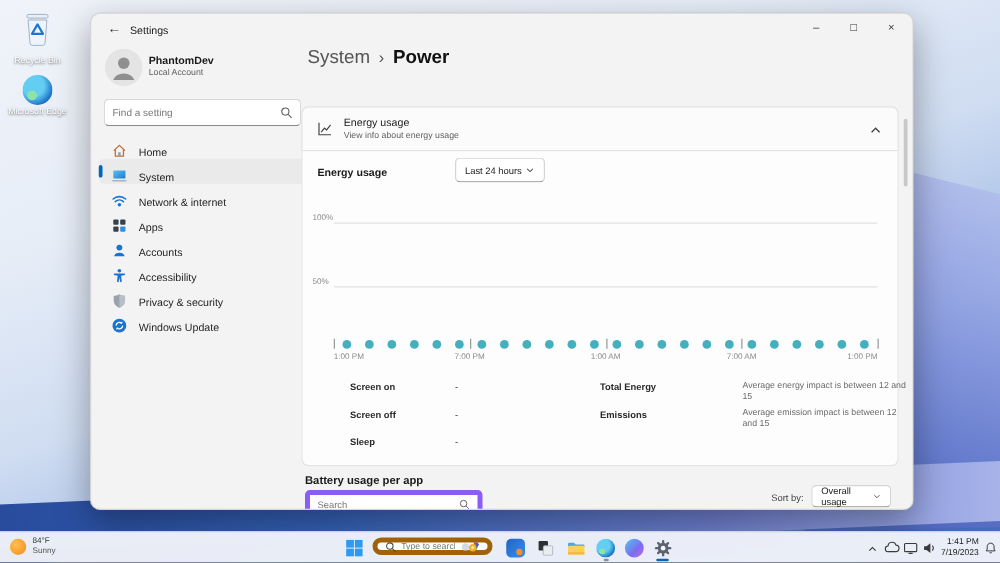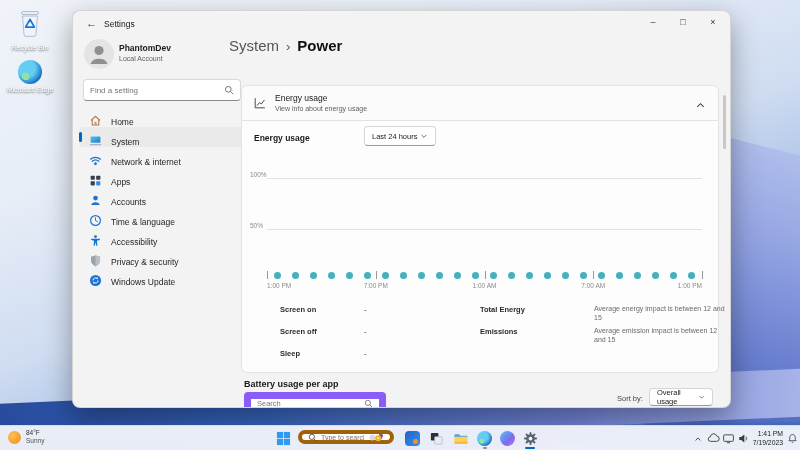--- a/index.html
+++ b/index.html
@@ -27,21 +27,21 @@
 .sbox{position:absolute;left:10px;top:68px;width:158px;height:22px;background:#fff;border:1px solid #d9d9d9;border-bottom-color:#8a8a8a;border-radius:4px;display:flex;align-items:center;padding:0 6px}
 .sbox input{flex:1;border:0;outline:0;background:transparent;font-size:8px;color:#333;font-family:inherit}
 .nav{position:absolute;left:6px;top:96px;width:166px}
 .nav-item{position:relative;height:20px;display:flex;align-items:flex-end;gap:9px;padding-left:10px;border-radius:4px;cursor:pointer}
 .nav-item.sel{background:#eaeaea}
 .nav-item .pill{position:absolute;left:0;top:5px;width:3px;height:10px;border-radius:2px;background:var(--accent,#0067c0)}
 .ni{width:13px;height:13px;flex:0 0 13px}
 .ni svg{width:13px;height:13px;display:block}
 .nlabel{font-size:8.5px;color:#1f1f1f}
 
-.crumb{position:absolute;left:156px;top:26px;font-size:15px;color:#555}
+.crumb{position:absolute;left:173px;top:26px;font-size:15px;color:#555}
 .crumb .cur{color:#111;font-weight:bold}
 .crumb .sep{margin:0 7px;color:#555;font-size:13px}
 .card-h{position:absolute;left:168px;top:74px;width:478px;height:36px;background:#fbfbfb;border:1px solid #e3e3e3;border-radius:6px 6px 0 0}
 .card-b{position:absolute;left:168px;top:110px;width:478px;height:252px;background:#fdfdfd;border:1px solid #e3e3e3;border-top:0;border-radius:0 0 6px 6px}
 .ch-icon{position:absolute;left:11px;top:10px}
 .ch-title{position:absolute;left:33px;top:7px;font-size:8.5px;color:#1a1a1a}
 .ch-sub{position:absolute;left:33px;top:19px;font-size:7px;color:#5f5f5f}
 .ch-chev{position:absolute;right:12px;top:11px;cursor:pointer}
 .f-label{position:absolute;left:12px;top:12px;font-size:8.5px;font-weight:bold;color:#1a1a1a}
 .dd{position:absolute;display:flex;align-items:center;justify-content:space-between;background:#fff;border:1px solid #d5d5d5;border-bottom-color:#9a9a9a;border-radius:4px;padding:0 7px;cursor:pointer}
@@ -52,21 +52,21 @@
 .dotrow{position:absolute;left:25px;width:435px;top:151px;display:flex;justify-content:space-between;padding:0 7px}
 .dot{width:7px;height:7px;border-radius:50%;background:var(--dot,#45b0bd)}
 .ticks{position:absolute;left:25px;width:435px;top:150px;height:8px}
 .tick{position:absolute;top:0;width:1px;height:8px;background:#9a9a9a}
 .xlabs{position:absolute;left:25px;width:435px;top:161px;height:10px;font-size:6.5px;color:#8a8a8a}
 .xl{position:absolute;white-space:nowrap}
 .stat-l{position:absolute;font-size:7.5px;font-weight:bold;color:#2a2a2a}
 .stat-v{position:absolute;font-size:7.5px;color:#2a2a2a}
 .stat-d{position:absolute;font-size:7px;color:#6a6a6a;width:134px;line-height:1.35}
 .bheading{position:absolute;left:171px;top:368px;font-size:9px;font-weight:bold;color:#1a1a1a}
-.bsearch{position:absolute;left:171px;top:381px;width:142px;height:22px;background:#fff;border:7px solid #8b5cf6;border-radius:4px 4px 0 0;display:flex;align-items:center;padding:0 6px}
+.bsearch{position:absolute;left:171px;top:381px;width:142px;height:22px;background:#fff;border:4px solid #8b5cf6;border-radius:4px 4px 0 0;display:flex;align-items:center;padding:0 6px}
 .bsearch input{flex:1;border:0;outline:0;background:transparent;font-size:7.5px;color:#333;font-family:inherit}
 .sortlab{position:absolute;left:544px;top:383px;font-size:7.5px;color:#444}
 .dd2{left:576px;top:377px;width:64px;height:18px}
 .scrollbar{position:absolute;right:4px;top:84px;width:3px;height:54px;border-radius:2px;background:#c8c8c8}
 
 .wmark{position:absolute;right:6px;top:403px;text-align:right;color:rgba(255,255,255,.92);text-shadow:0 0 3px rgba(0,40,100,.5)}
 .wm1{font-size:7.5px}
 .wm2{font-size:6.5px;color:rgba(255,255,255,.8)}
 
 .tb{position:absolute;left:0;bottom:0;width:800px;height:25px;background:rgba(241,244,250,.96);border-top:1px solid rgba(210,218,232,.9)}
@@ -190,29 +190,20 @@
             <svg viewBox="0 0 16 16">
               <circle cx="8" cy="5" r="2.9" fill="#1973d3"></circle>
               <path d="M2.8 13.6a5.3 4.3 0 0 1 10.4 0z" fill="#1973d3"></path>
             </svg>
           </span>
         <span class="nlabel">Accounts</span>
       </div>
       <div class="nav-item">
         <span class="ni">
             <svg viewBox="0 0 16 16">
-              <circle cx="8" cy="8" r="6" fill="none" stroke="#1973d3" stroke-width="1.5"></circle>
-              <path d="M8 4.6V8l2.4 1.5" stroke="#1973d3" stroke-width="1.2" fill="none" stroke-linecap="round"></path>
-            </svg>
-          </span>
-        <span class="nlabel">Time &amp; language</span>
-      </div>
-      <div class="nav-item">
-        <span class="ni">
-            <svg viewBox="0 0 16 16">
               <circle cx="8" cy="3.2" r="1.8" fill="#1973d3"></circle>
               <path d="M2.6 5.8h10.8v1.6L9.7 8.2l.7 5.8-1.5.4L8 10l-.9 4.4-1.5-.4.7-5.8-3.7-.8z" fill="#1973d3"></path>
             </svg>
           </span>
         <span class="nlabel">Accessibility</span>
       </div>
       <div class="nav-item">
         <span class="ni">
             <svg viewBox="0 0 16 16">
               <path d="M8 1.6c2 1 4 1.5 5.6 1.6v4.5c0 3.7-2.4 6-5.6 7.6-3.2-1.6-5.6-3.9-5.6-7.6V3.2C4 3.1 6 2.6 8 1.6z" fill="#9aa2ab"></path>

